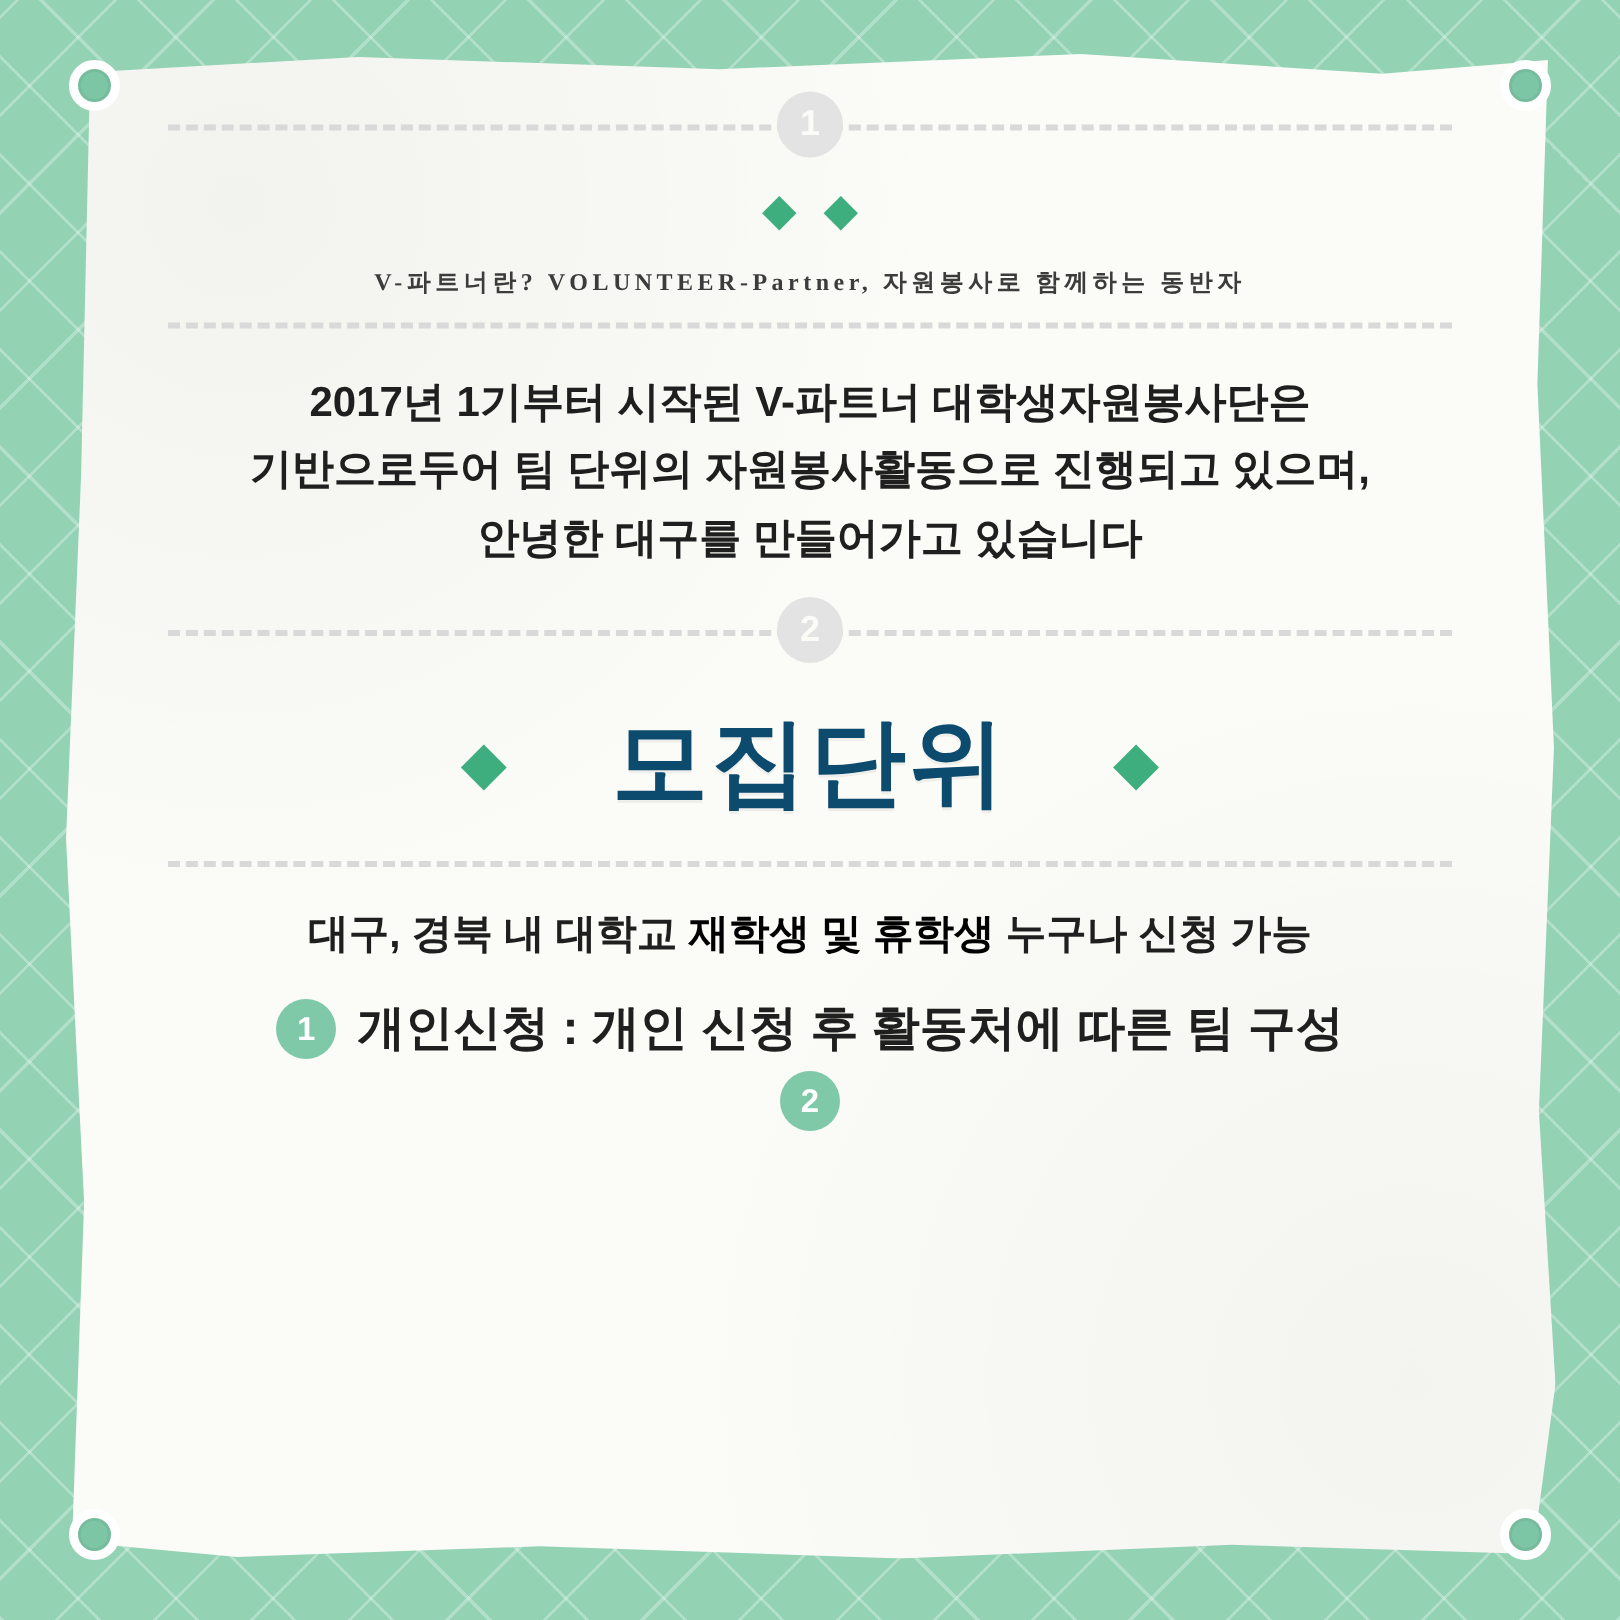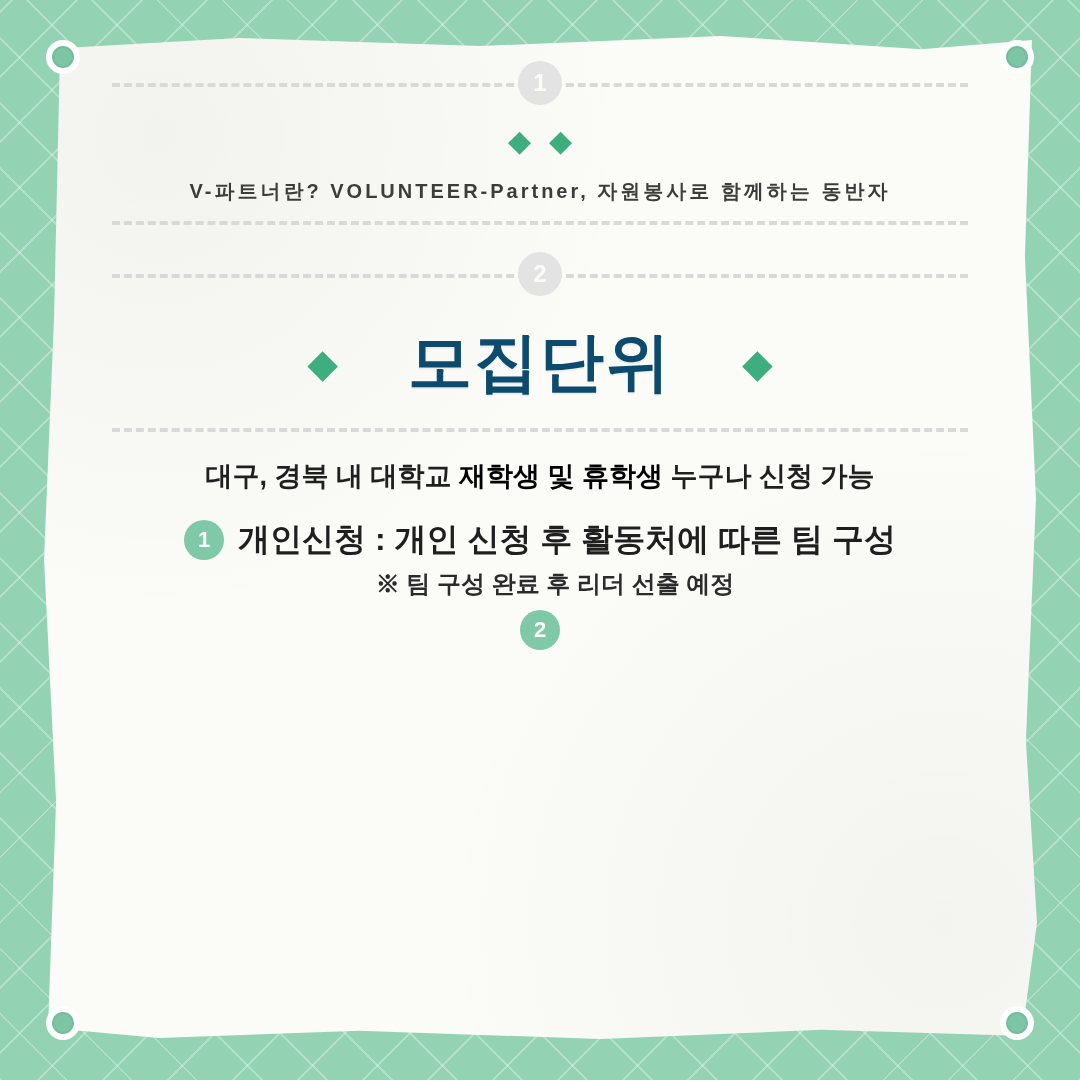--- a/index.html
+++ b/index.html
@@ -103,24 +103,25 @@
     text-shadow: 0 2px 0 rgba(0,0,0,0.05);
   }
   .title-row2 {
     display: flex; align-items: center; justify-content: center; gap: 18px;
   }
   .diamond { color: #3fae7f; font-size: 30px; line-height: 1; }
   .diamond.big { font-size: 40px; }
 
   .subtitle {
     margin-top: 22px;
-    font-size: 20px;
+    font-size: 16px;
     font-weight: bold;
     color: #3c3c3c;
     letter-spacing: 3px;
+    font-family: Liberation Serif, serif;
   }
   .dash-line {
     margin: 16px 42px 0;
     border-top: 4px dashed #d9d9d9;
   }
 
   .body-text {
     margin-top: 26px;
     font-size: 28px;
     font-weight: bold;
@@ -207,20 +208,23 @@
       <div class="title-row2">
         <span class="diamond">◆</span>
         <span class="diamond">◆</span>
       </div>
     </div>
 
     <div class="subtitle">V-파트너란? VOLUNTEER-Partner, 자원봉사로 함께하는 동반자</div>
     <div class="dash-line"></div>
 
     <div class="body-text">
+      <div>2017년 1기부터 시작된 V-파트너 대학생자원봉사단은</div>
+      <div>기반으로두어 팀 단위의 자원봉사활동으로 진행되고 있으며,</div>
+      <div>안녕한 대구를 만들어가고 있습니다</div>
     </div>
 
     <div class="section2">
       <div class="divider" style="margin-top:16px;">
         <div class="line"></div>
         <div class="num">2</div>
       </div>
 
       <div class="big-head-row">
         <span class="diamond big">◆</span>
@@ -232,21 +236,20 @@
 
       <div class="lead">
         <span>대구, 경북 내 대학교 </span><span class="hl">재학생 및 휴학생</span><span> 누구나 신청 가능</span>
       </div>
 
       <div class="items">
         <div class="item">
           <span class="badge">1</span>
           <span class="item-text">개인신청 : 개인 신청 후 활동처에 따른 팀 구성</span>
         </div>
-        <div class="note">※ 팀 구성 완료 후 리더 선출 예정</div>
         <div class="item">
           <span class="badge">2</span>
         </div>
       </div>
     </div>
 
   </div>
 </div>
 
 </body></html>

